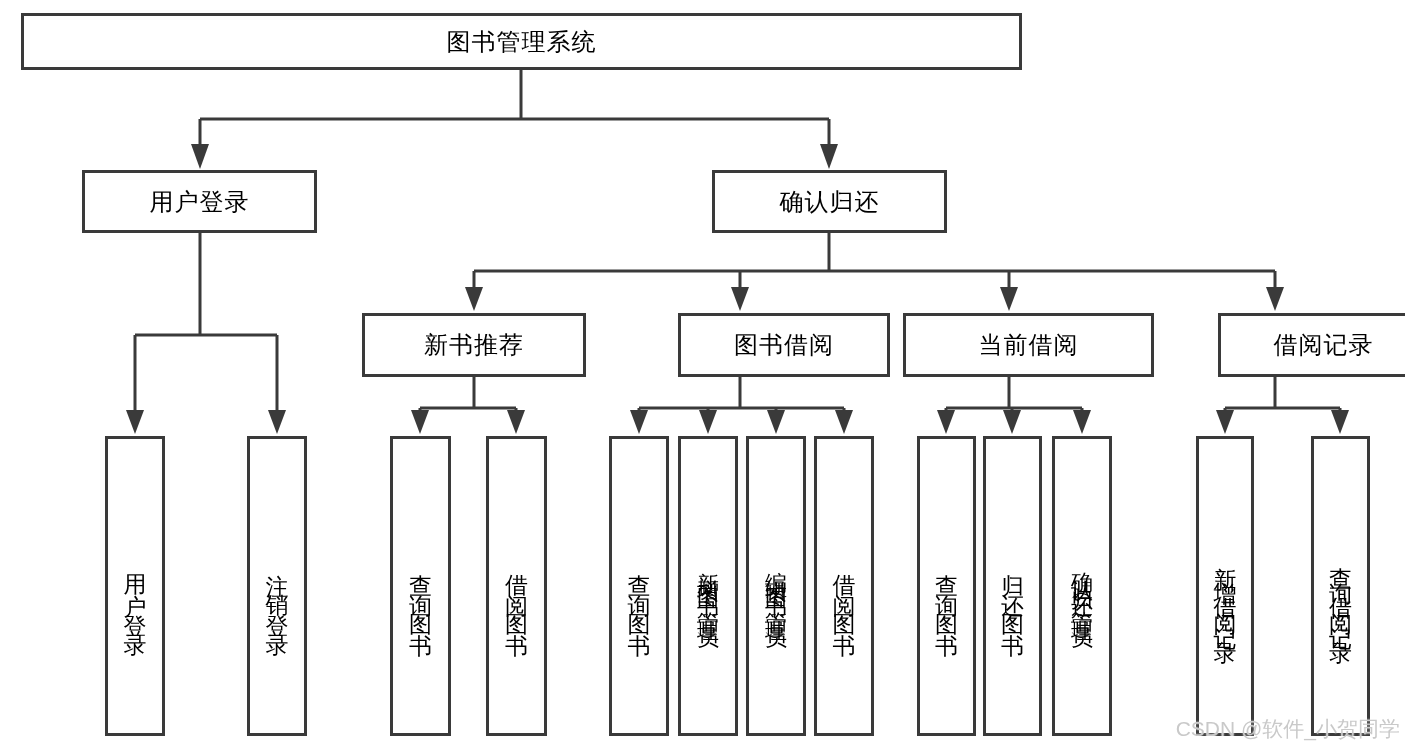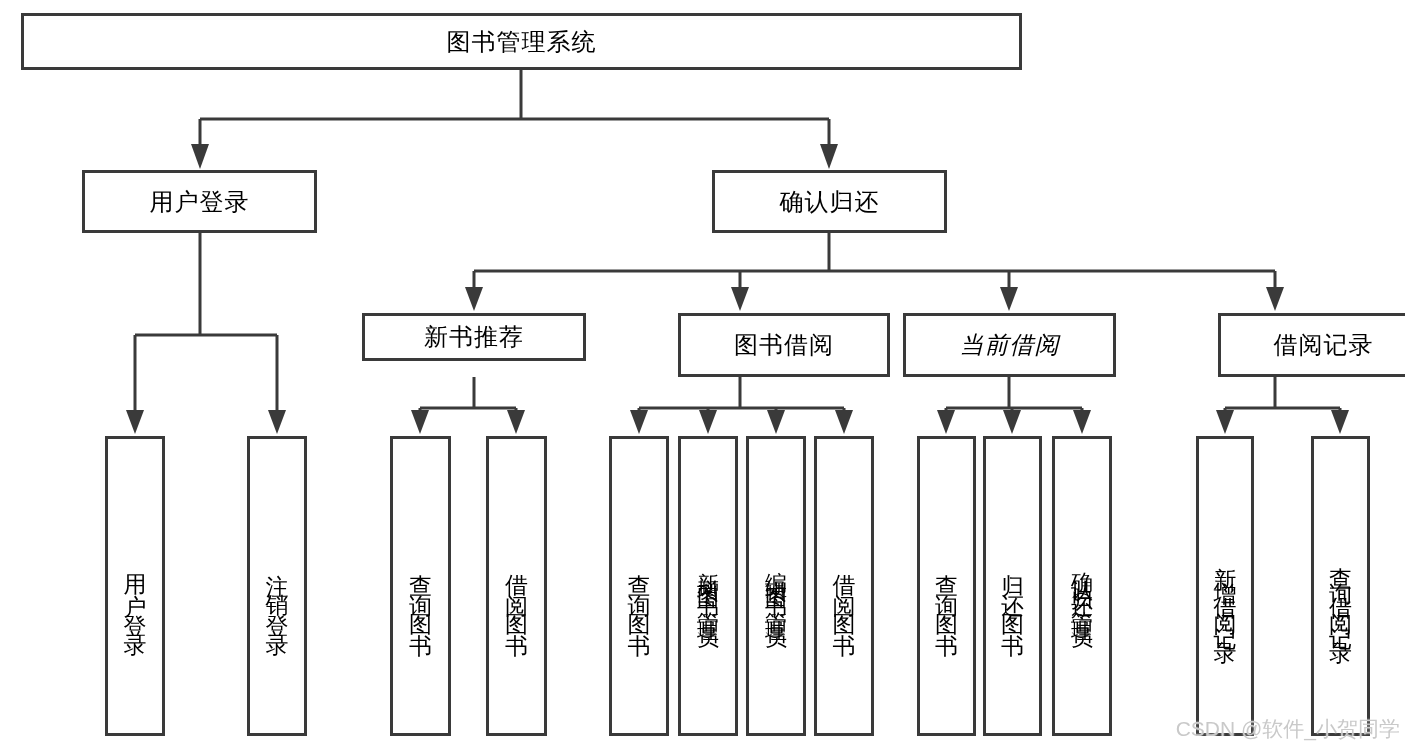--- a/index.html
+++ b/index.html
@@ -120,23 +120,23 @@
       <polygon points="1216,410 1234,410 1225,434"></polygon>
       <polygon points="1331,410 1349,410 1340,434"></polygon>
     </g>
   </svg>
 
   <div class="node hbox" style="left:21px; top:13px; width:1001px; height:57px;">图书管理系统</div>
 
   <div class="node hbox" style="left:82px; top:170px; width:235px; height:63px;">用户登录</div>
   <div class="node hbox" style="left:712px; top:170px; width:235px; height:63px;">确认归还</div>
 
-  <div class="node hbox" style="left:362px; top:313px; width:224px; height:48px;">新书推荐</div>
+  <div class="node hbox" style="left:362px; top:313px; width:224px; height:64px;">新书推荐</div>
   <div class="node hbox" style="left:634px; top:313px; width:212px; height:64px;margin-left:44px;">图书借阅</div>
-  <div class="node hbox" style="left:903px; top:313px; width:213px; height:64px;font-style:italic;">当前借阅</div>
+  <div class="node hbox" style="left:903px; top:313px; width:251px; height:64px;">当前借阅</div>
   <div class="node hbox" style="left:1170px; top:313px; width:211px; height:64px;margin-left:48px;">借阅记录</div>
 
   <div class="node vbox v4" style="left:105px; top:436px; width:60px; height:300px;">
     <span>用户登录</span>
   </div>
   <div class="node vbox v4" style="left:247px; top:436px; width:60px; height:300px;">
     <span>注销登录</span>
   </div>
 
   <div class="node vbox v4" style="left:390px; top:436px; width:61px; height:300px;">

